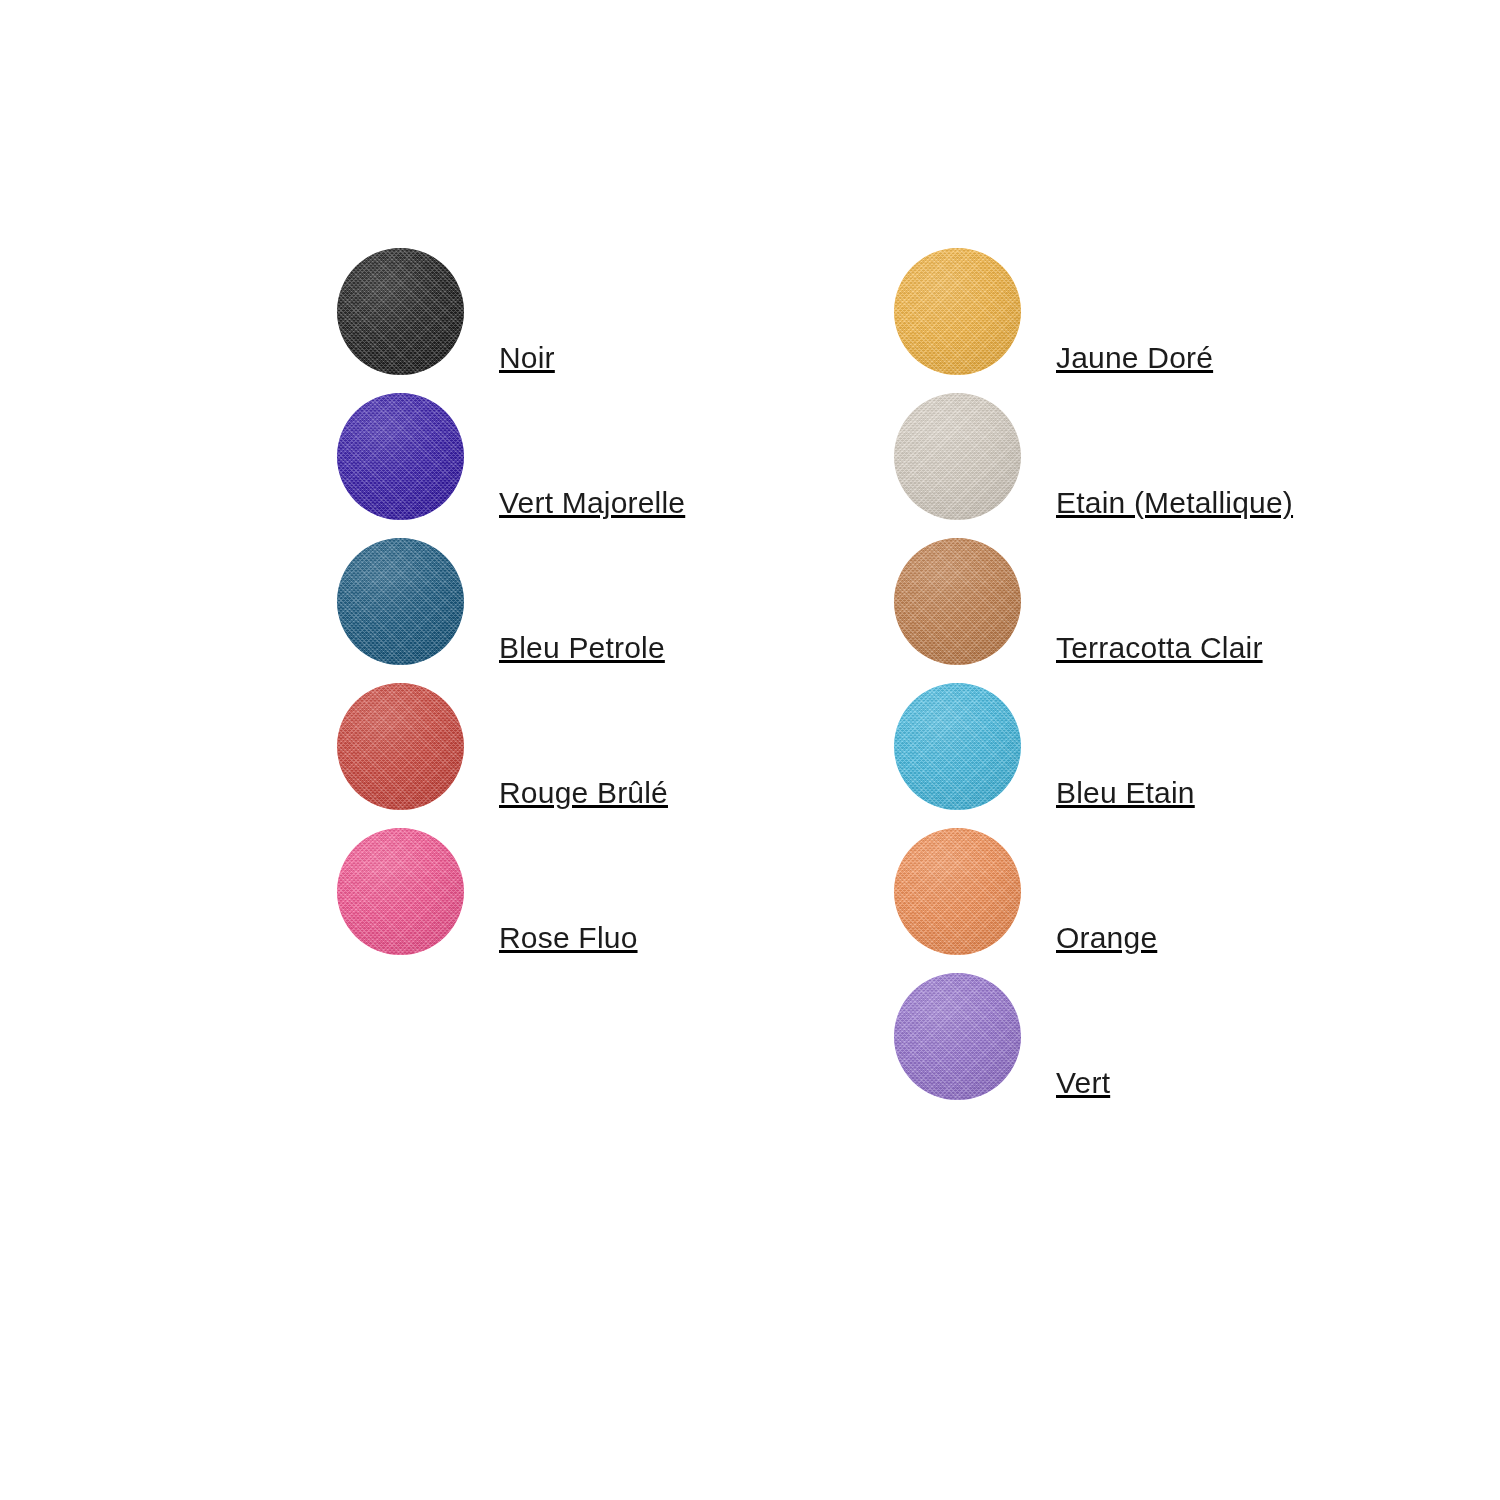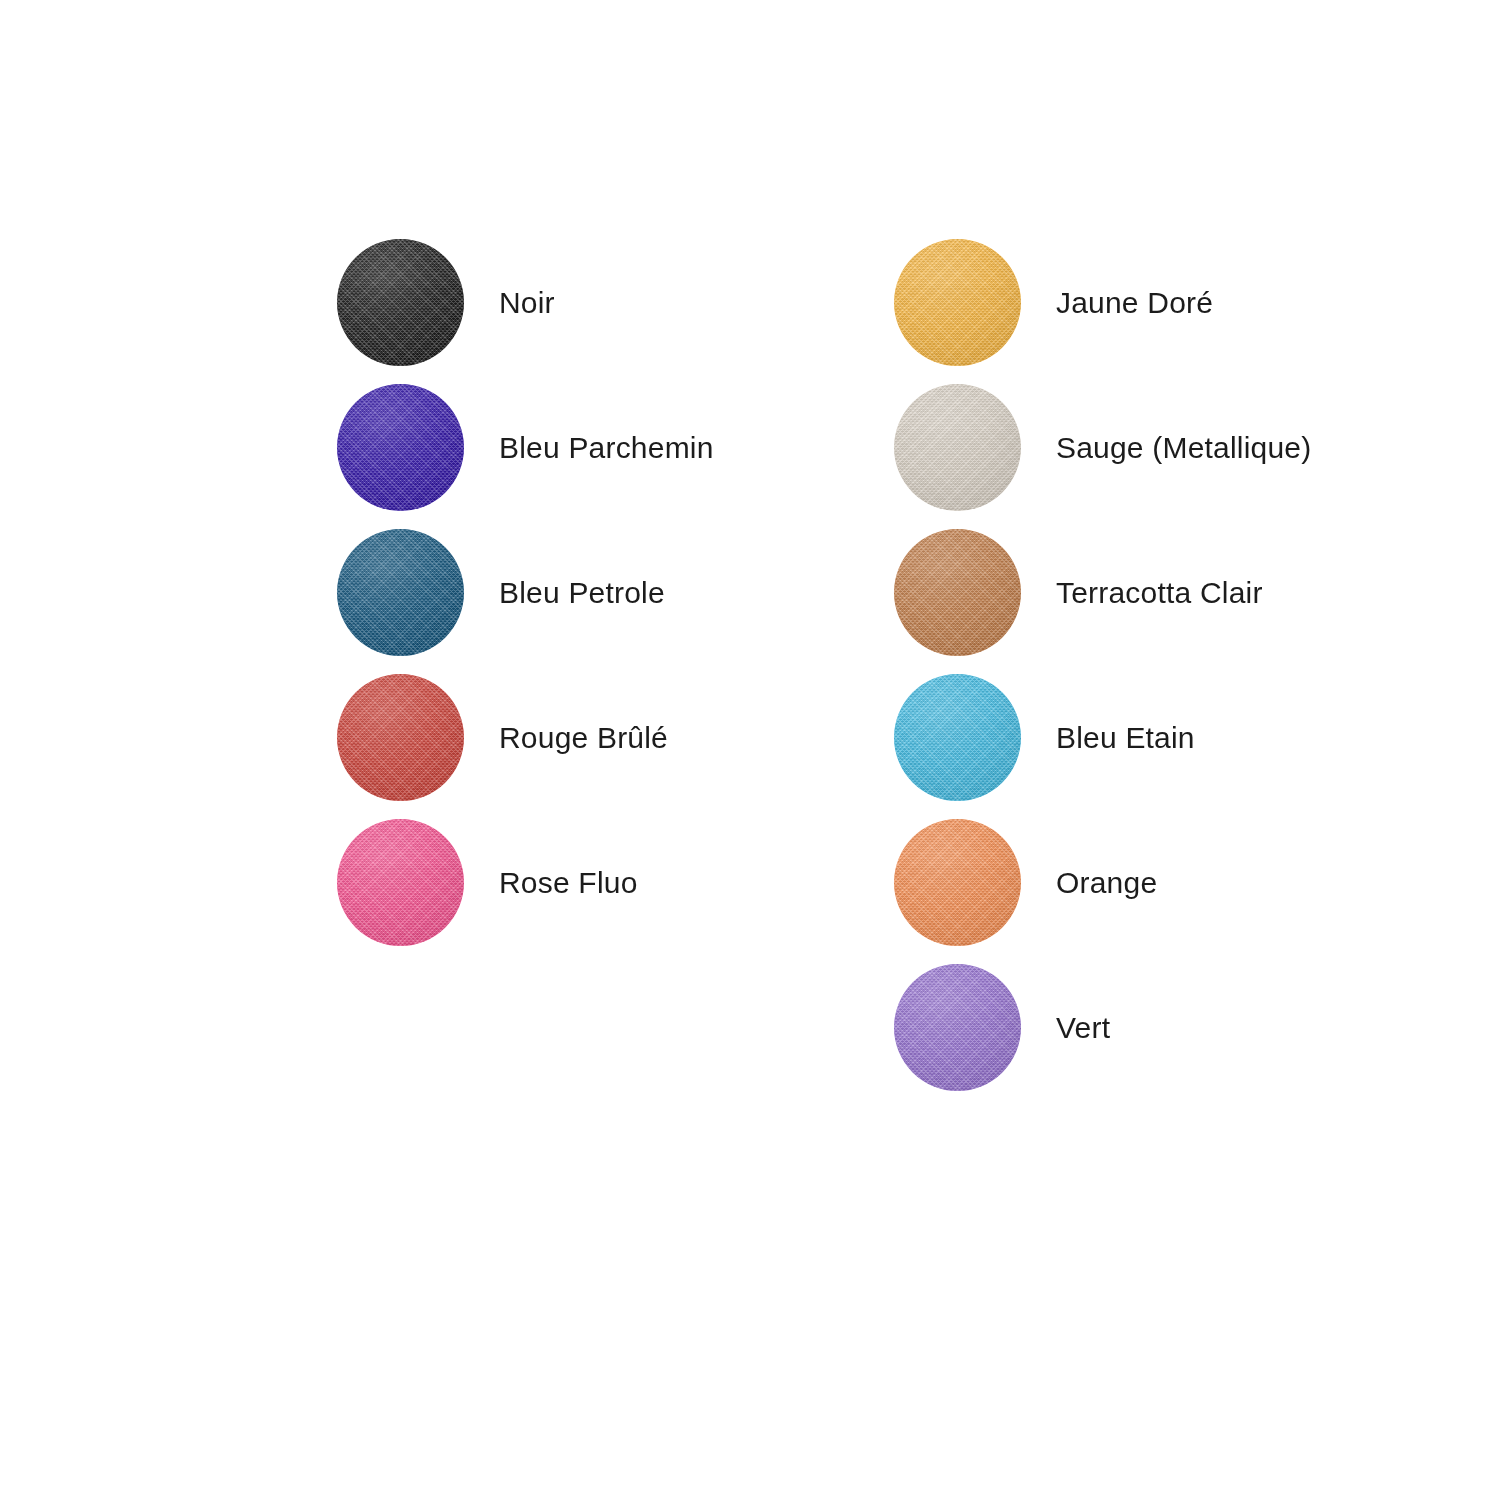--- a/index.html
+++ b/index.html
@@ -26,22 +26,23 @@
     top: 230px;
     display: flex;
     flex-direction: column;
     gap: 0px;
   }
   .column-left  { left: 337px; }
   .column-right { left: 894px; }
 
   .swatch-row {
     display: flex;
-    align-items: center;
+    align-items: flex-end;
     height: 145px;
+    text-decoration: underline;
   }
 
   .swatch-disc {
     position: relative;
     width: 127px;
     height: 127px;
     border-radius: 50%;
     flex: 0 0 auto;
     background-color: #cccccc;
     overflow: hidden;
@@ -102,21 +103,21 @@
   <div class="column column-left">
 
     <div class="swatch-row">
       <div class="swatch-disc" style="background-color: rgb(26, 26, 26);"></div>
       <div class="swatch-label">Noir</div>
     </div>
 
 
     <div class="swatch-row">
       <div class="swatch-disc" style="background-color: rgb(51, 23, 168);"></div>
-      <div class="swatch-label">Bleu Parchemin</div>
+      <div class="swatch-label">Vert Majorelle</div>
     </div>
 
     <div class="swatch-row">
       <div class="swatch-disc" style="background-color: rgb(20, 85, 125);"></div>
       <div class="swatch-label">Bleu Petrole</div>
     </div>
 
     <div class="swatch-row">
       <div class="swatch-disc" style="background-color: rgb(203, 65, 56);"></div>
       <div class="swatch-label">Rouge Brûlé</div>
@@ -132,21 +133,21 @@
 
   <div class="column column-right">
 
     <div class="swatch-row">
       <div class="swatch-disc" style="background-color: rgb(244, 179, 62);"></div>
       <div class="swatch-label">Jaune Doré</div>
     </div>
 
     <div class="swatch-row">
       <div class="swatch-disc" style="background-color: rgb(214, 206, 194);"></div>
-      <div class="swatch-label">Sauge  (Metallique)</div>
+      <div class="swatch-label">Etain  (Metallique)</div>
     </div>
 
     <div class="swatch-row">
       <div class="swatch-disc" style="background-color: rgb(192, 124, 72);"></div>
       <div class="swatch-label">Terracotta Clair</div>
     </div>
 
 
     <div class="swatch-row">
       <div class="swatch-disc" style="background-color: rgb(63, 184, 223);"></div>

